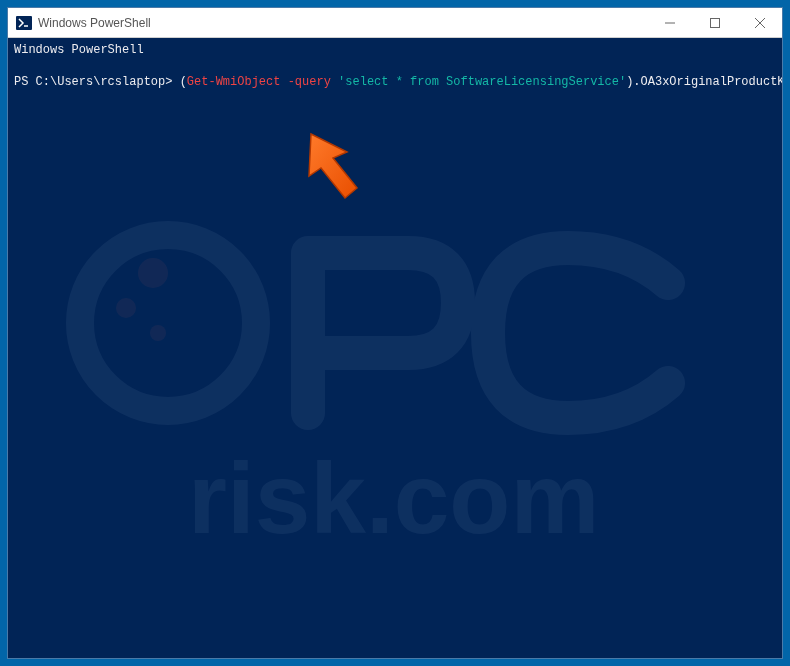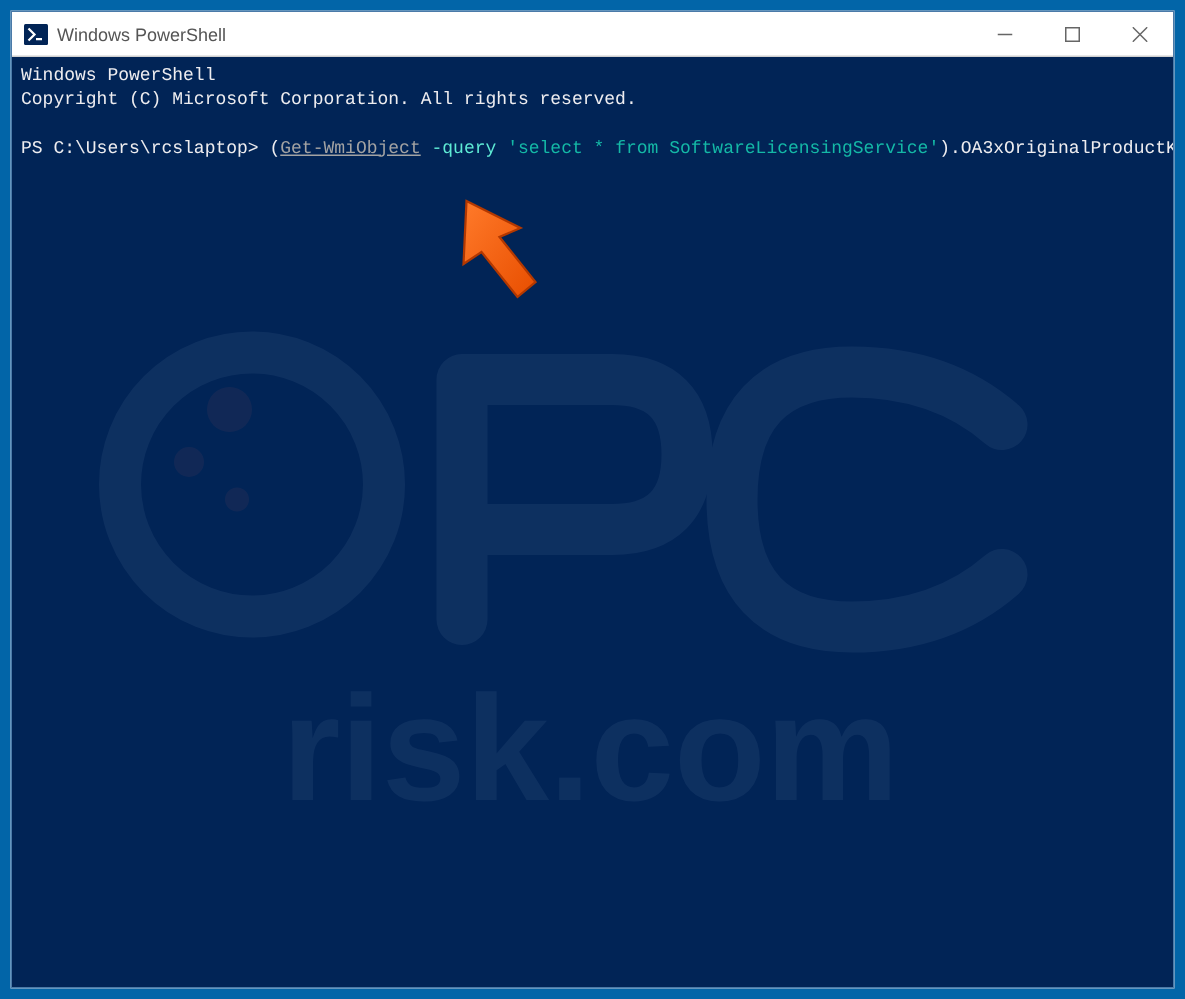--- a/index.html
+++ b/index.html
@@ -70,22 +70,22 @@
       font-size: 12px;
       line-height: 1.35;
       color: #eeedf0;
       overflow: hidden;
       position: relative;
     }
     .term-line {
       white-space: pre;
     }
     .c-white { color: #eeedf0; }
-    .c-yellow { color: #a3a3a3; text-decoration: underline; }
-    .c-gray { color: #5eead4; }
+    .c-yellow { color: #ef4444; }
+    .c-gray { color: #ef4444; }
     .c-darkred { color: #14b8a6; }
     
     
     .watermark {
       position: absolute;
       left: 50px;
       top: 155px;
       width: 680px;
       height: 400px;
       opacity: 0.08;
@@ -145,21 +145,20 @@
 
         <path d="M 250 60 L 250 220 M 250 60 L 350 60 Q 400 60 400 110 Q 400 160 350 160 L 250 160" fill="none" stroke="#9db8d8" stroke-width="34" stroke-linecap="round"></path>
 
         <path d="M 610 90 Q 570 55 510 55 Q 430 55 430 140 Q 430 225 510 225 Q 570 225 610 190" fill="none" stroke="#9db8d8" stroke-width="34" stroke-linecap="round"></path>
 
         <text x="130" y="340" font-family="Arial" font-size="100" font-weight="bold" fill="#9db8d8">risk.com</text>
       </svg>
     </div>
 
     <div class="term-line"><span class="c-white">Windows PowerShell</span></div>
-    <div class="term-line"><span class="c-white">Copyright (C) Microsoft Corporation. All rights reserved.</span></div>
     <div class="term-line">&nbsp;</div>
     <div class="term-line"><span class="c-white">PS </span><span class="c-white">C:\Users\rcslaptop</span><span class="c-white">&gt; </span><span class="c-white">(</span><span class="c-yellow">Get-WmiObject</span><span> </span><span class="c-gray">-query</span><span> </span><span class="c-darkred">'select * from SoftwareLicensingService'</span><span class="c-white">)</span><span class="c-white">.OA3xOriginalProductKey</span></div>
 
     <div class="arrow-pointer">
       <svg width="70" height="80" viewBox="0 0 70 80">
         <defs>
           <linearGradient id="ograd" x1="0" y1="0" x2="1" y2="1">
             <stop offset="0%" stop-color="#ff7a2a"></stop>
             <stop offset="100%" stop-color="#e84e00"></stop>
           </linearGradient>

